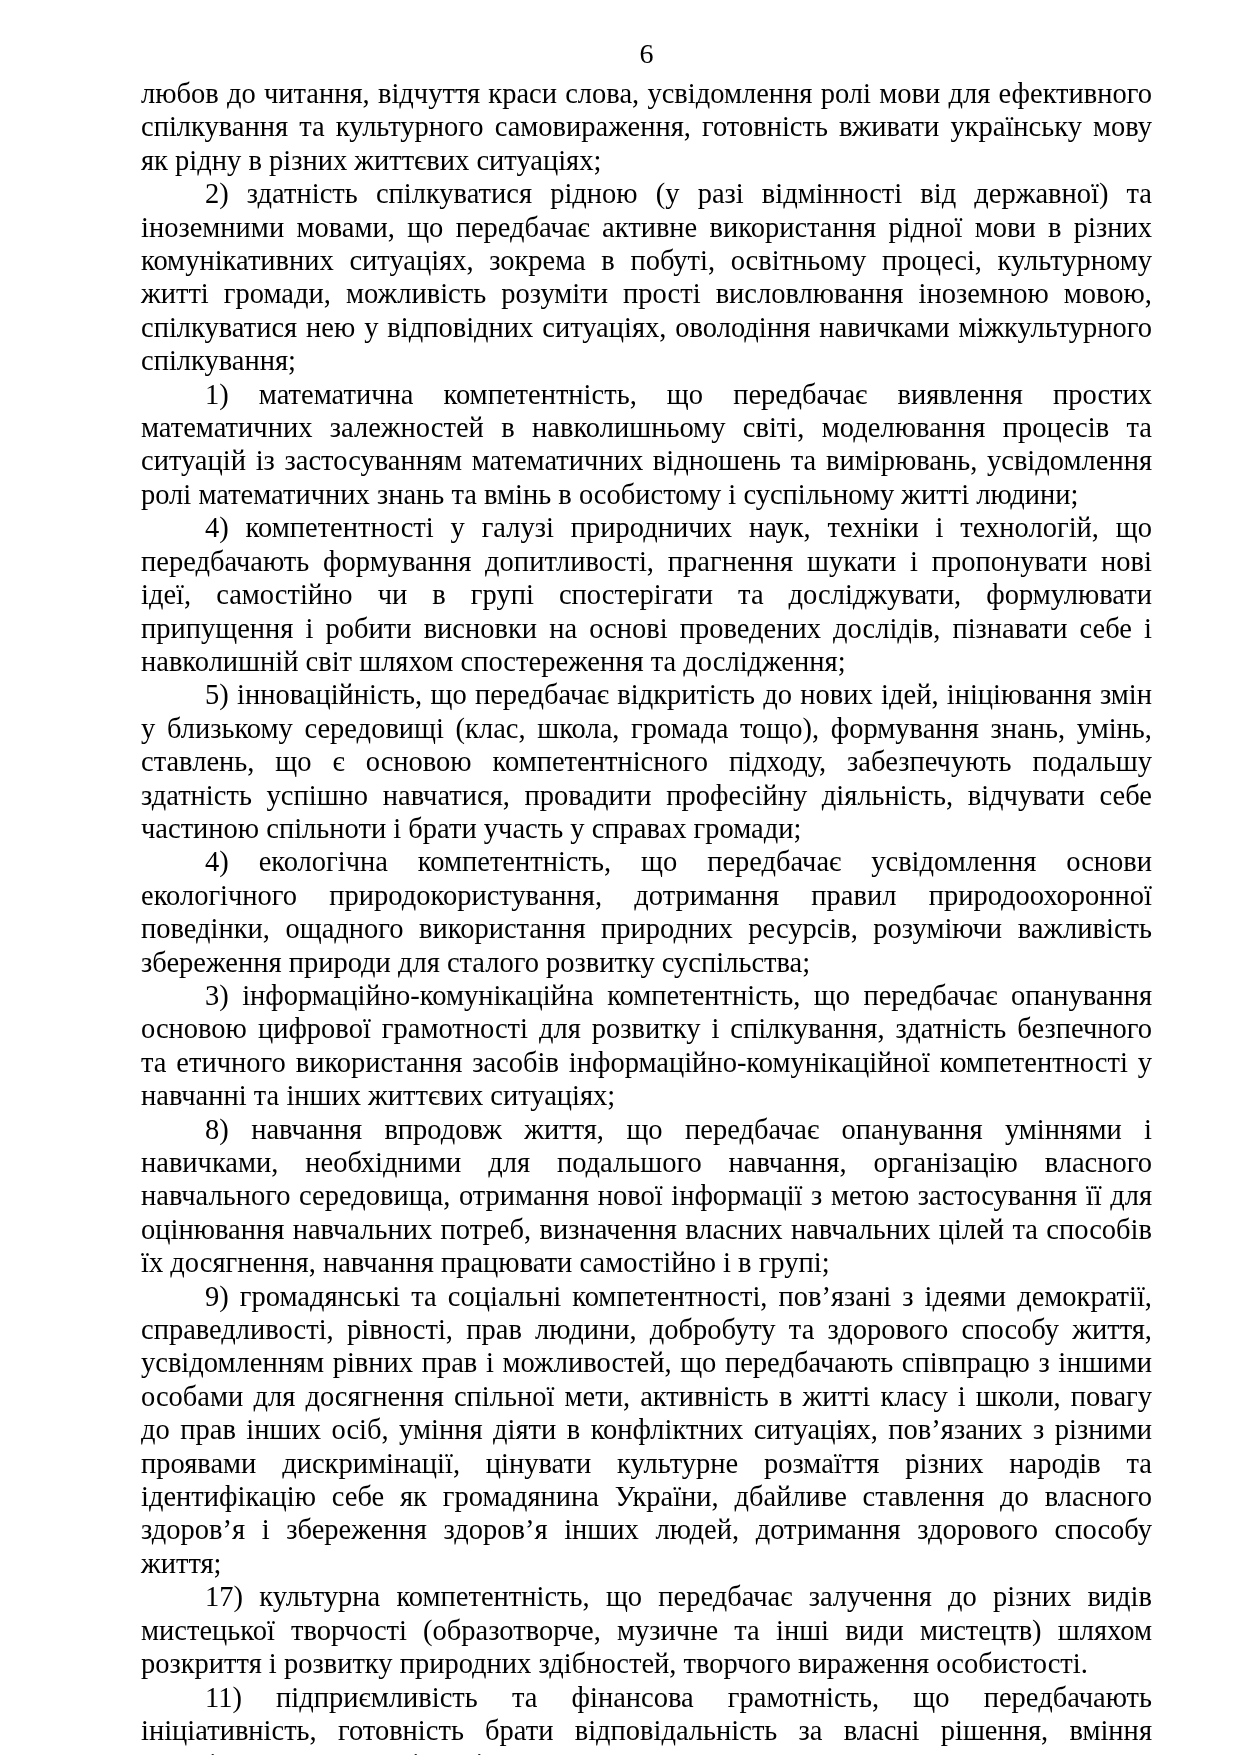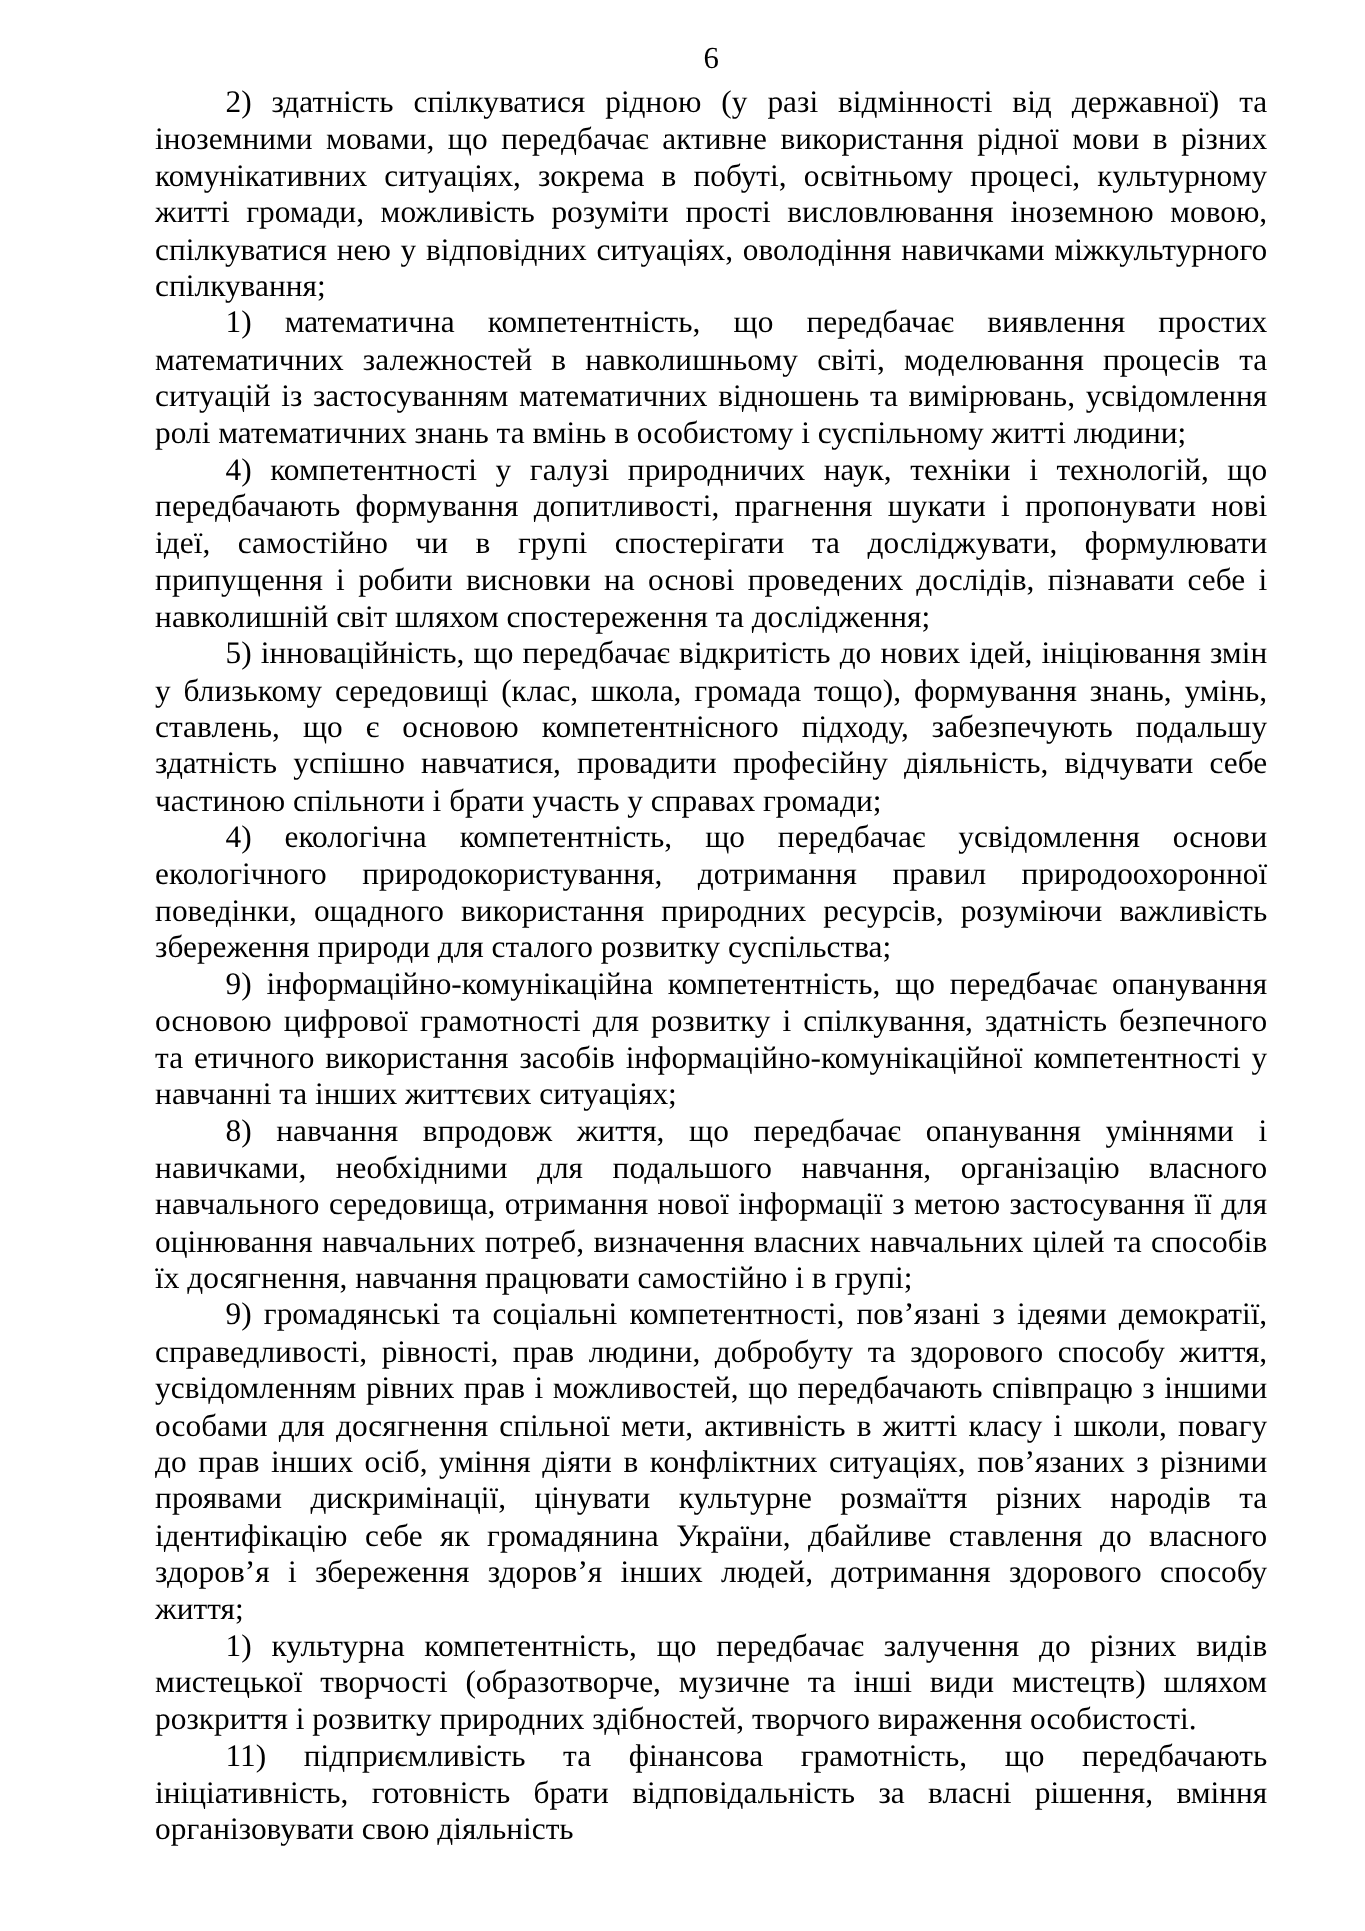--- a/index.html
+++ b/index.html
@@ -44,24 +44,25 @@
     text-indent: 64px;
   }
 </style>
 </head>
 <body>
 
 <div class="page">
   <div class="page-number">6</div>
 
   <div class="body-text">
+    <p class="para">любов до читання, відчуття краси слова, усвідомлення ролі мови для ефективного спілкування та культурного самовираження, готовність вживати українську мову як рідну в різних життєвих ситуаціях;</p>
     <p class="para indent">2) здатність спілкуватися рідною (у разі відмінності від державної) та іноземними мовами, що передбачає активне використання рідної мови в різних комунікативних ситуаціях, зокрема в побуті, освітньому процесі, культурному житті громади, можливість розуміти прості висловлювання іноземною мовою, спілкуватися нею у відповідних ситуаціях, оволодіння навичками міжкультурного спілкування;</p>
     <p class="para indent">1) математична компетентність, що передбачає виявлення простих математичних залежностей в навколишньому світі, моделювання процесів та ситуацій із застосуванням математичних відношень та вимірювань, усвідомлення ролі математичних знань та вмінь в особистому і суспільному житті людини;</p>
     <p class="para indent">4) компетентності у галузі природничих наук, техніки і технологій, що передбачають формування допитливості, прагнення шукати і пропонувати нові ідеї, самостійно чи в групі спостерігати та досліджувати, формулювати припущення і робити висновки на основі проведених дослідів, пізнавати себе і навколишній світ шляхом спостереження та дослідження;</p>
     <p class="para indent">5) інноваційність, що передбачає відкритість до нових ідей, ініціювання змін у близькому середовищі (клас, школа, громада тощо), формування знань, умінь, ставлень, що є основою компетентнісного підходу, забезпечують подальшу здатність успішно навчатися, провадити професійну діяльність, відчувати себе частиною спільноти і брати участь у справах громади;</p>
     <p class="para indent">4) екологічна компетентність, що передбачає усвідомлення основи екологічного природокористування, дотримання правил природоохоронної поведінки, ощадного використання природних ресурсів, розуміючи важливість збереження природи для сталого розвитку суспільства;</p>
-    <p class="para indent">9) інформаційно-комунікаційна компетентність, що передбачає опанування основою цифрової грамотності для розвитку і спілкування, здатність безпечного та етичного використання засобів інформаційно-комунікаційної компетентності у навчанні та інших життєвих ситуаціях;</p>
+    <p class="para indent">3) інформаційно-комунікаційна компетентність, що передбачає опанування основою цифрової грамотності для розвитку і спілкування, здатність безпечного та етичного використання засобів інформаційно-комунікаційної компетентності у навчанні та інших життєвих ситуаціях;</p>
     <p class="para indent">8) навчання впродовж життя, що передбачає опанування уміннями і навичками, необхідними для подальшого навчання, організацію власного навчального середовища, отримання нової інформації з метою застосування її для оцінювання навчальних потреб, визначення власних навчальних цілей та способів їх досягнення, навчання працювати самостійно і в групі;</p>
     <p class="para indent">9) громадянські та соціальні компетентності, пов’язані з ідеями демократії, справедливості, рівності, прав людини, добробуту та здорового способу життя, усвідомленням рівних прав і можливостей, що передбачають співпрацю з іншими особами для досягнення спільної мети, активність в житті класу і школи, повагу до прав інших осіб, уміння діяти в конфліктних ситуаціях, пов’язаних з різними проявами дискримінації, цінувати культурне розмаїття різних народів та ідентифікацію себе як громадянина України, дбайливе ставлення до власного здоров’я і збереження здоров’я інших людей, дотримання здорового способу життя;</p>
-    <p class="para indent">1) культурна компетентність, що передбачає залучення до різних видів мистецької творчості (образотворче, музичне та інші види мистецтв) шляхом розкриття і розвитку природних здібностей, творчого вираження особистості.</p>
+    <p class="para indent">17) культурна компетентність, що передбачає залучення до різних видів мистецької творчості (образотворче, музичне та інші види мистецтв) шляхом розкриття і розвитку природних здібностей, творчого вираження особистості.</p>
     <p class="para indent">11) підприємливість та фінансова грамотність, що передбачають  ініціативність, готовність брати відповідальність за власні рішення, вміння організовувати свою діяльність</p>
   </div>
 </div>
 
 </body></html>

